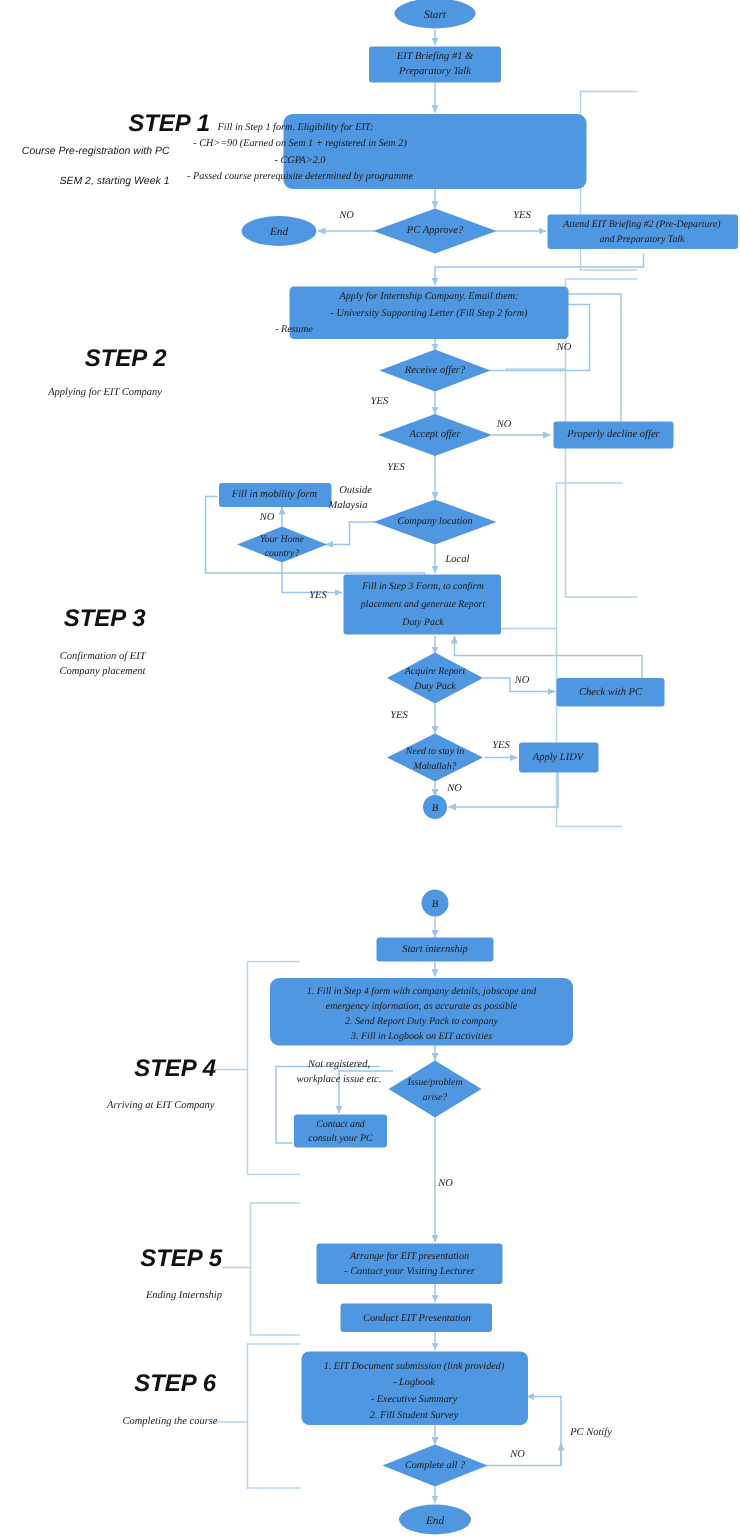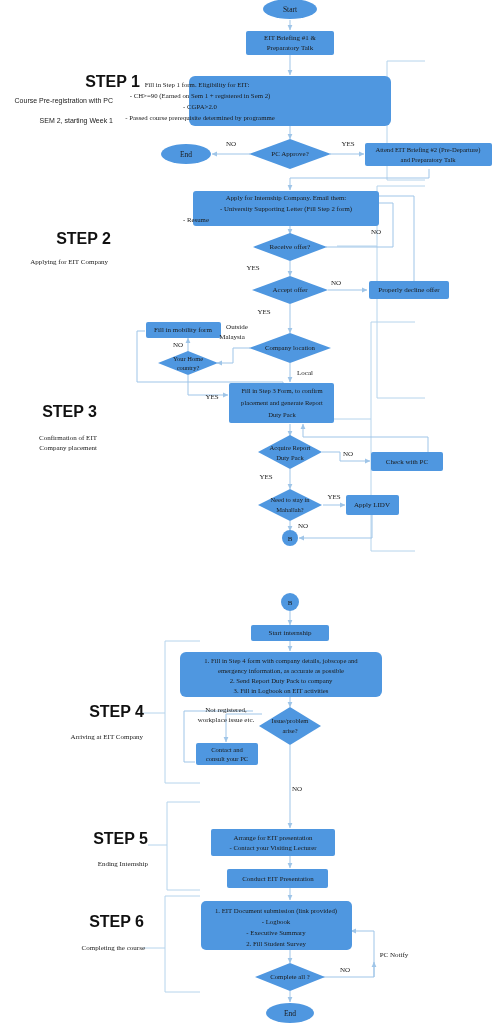--- a/index.html
+++ b/index.html
@@ -7,20 +7,21 @@
     padding: 0;
     background: #ffffff;
   }
   #canvas {
     position: relative;
     width: 493px;
     height: 1024px;
     background: #ffffff;
     font-family: "Liberation Serif", serif;
     overflow: hidden;
+    font-style: italic;
   }
   #flow-svg {
     position: absolute;
     top: 0; left: 0;
     width: 493px;
     height: 1024px;
   }
   .node-text {
     font-family: "Liberation Serif", serif;
     fill: #1a1a1a;

